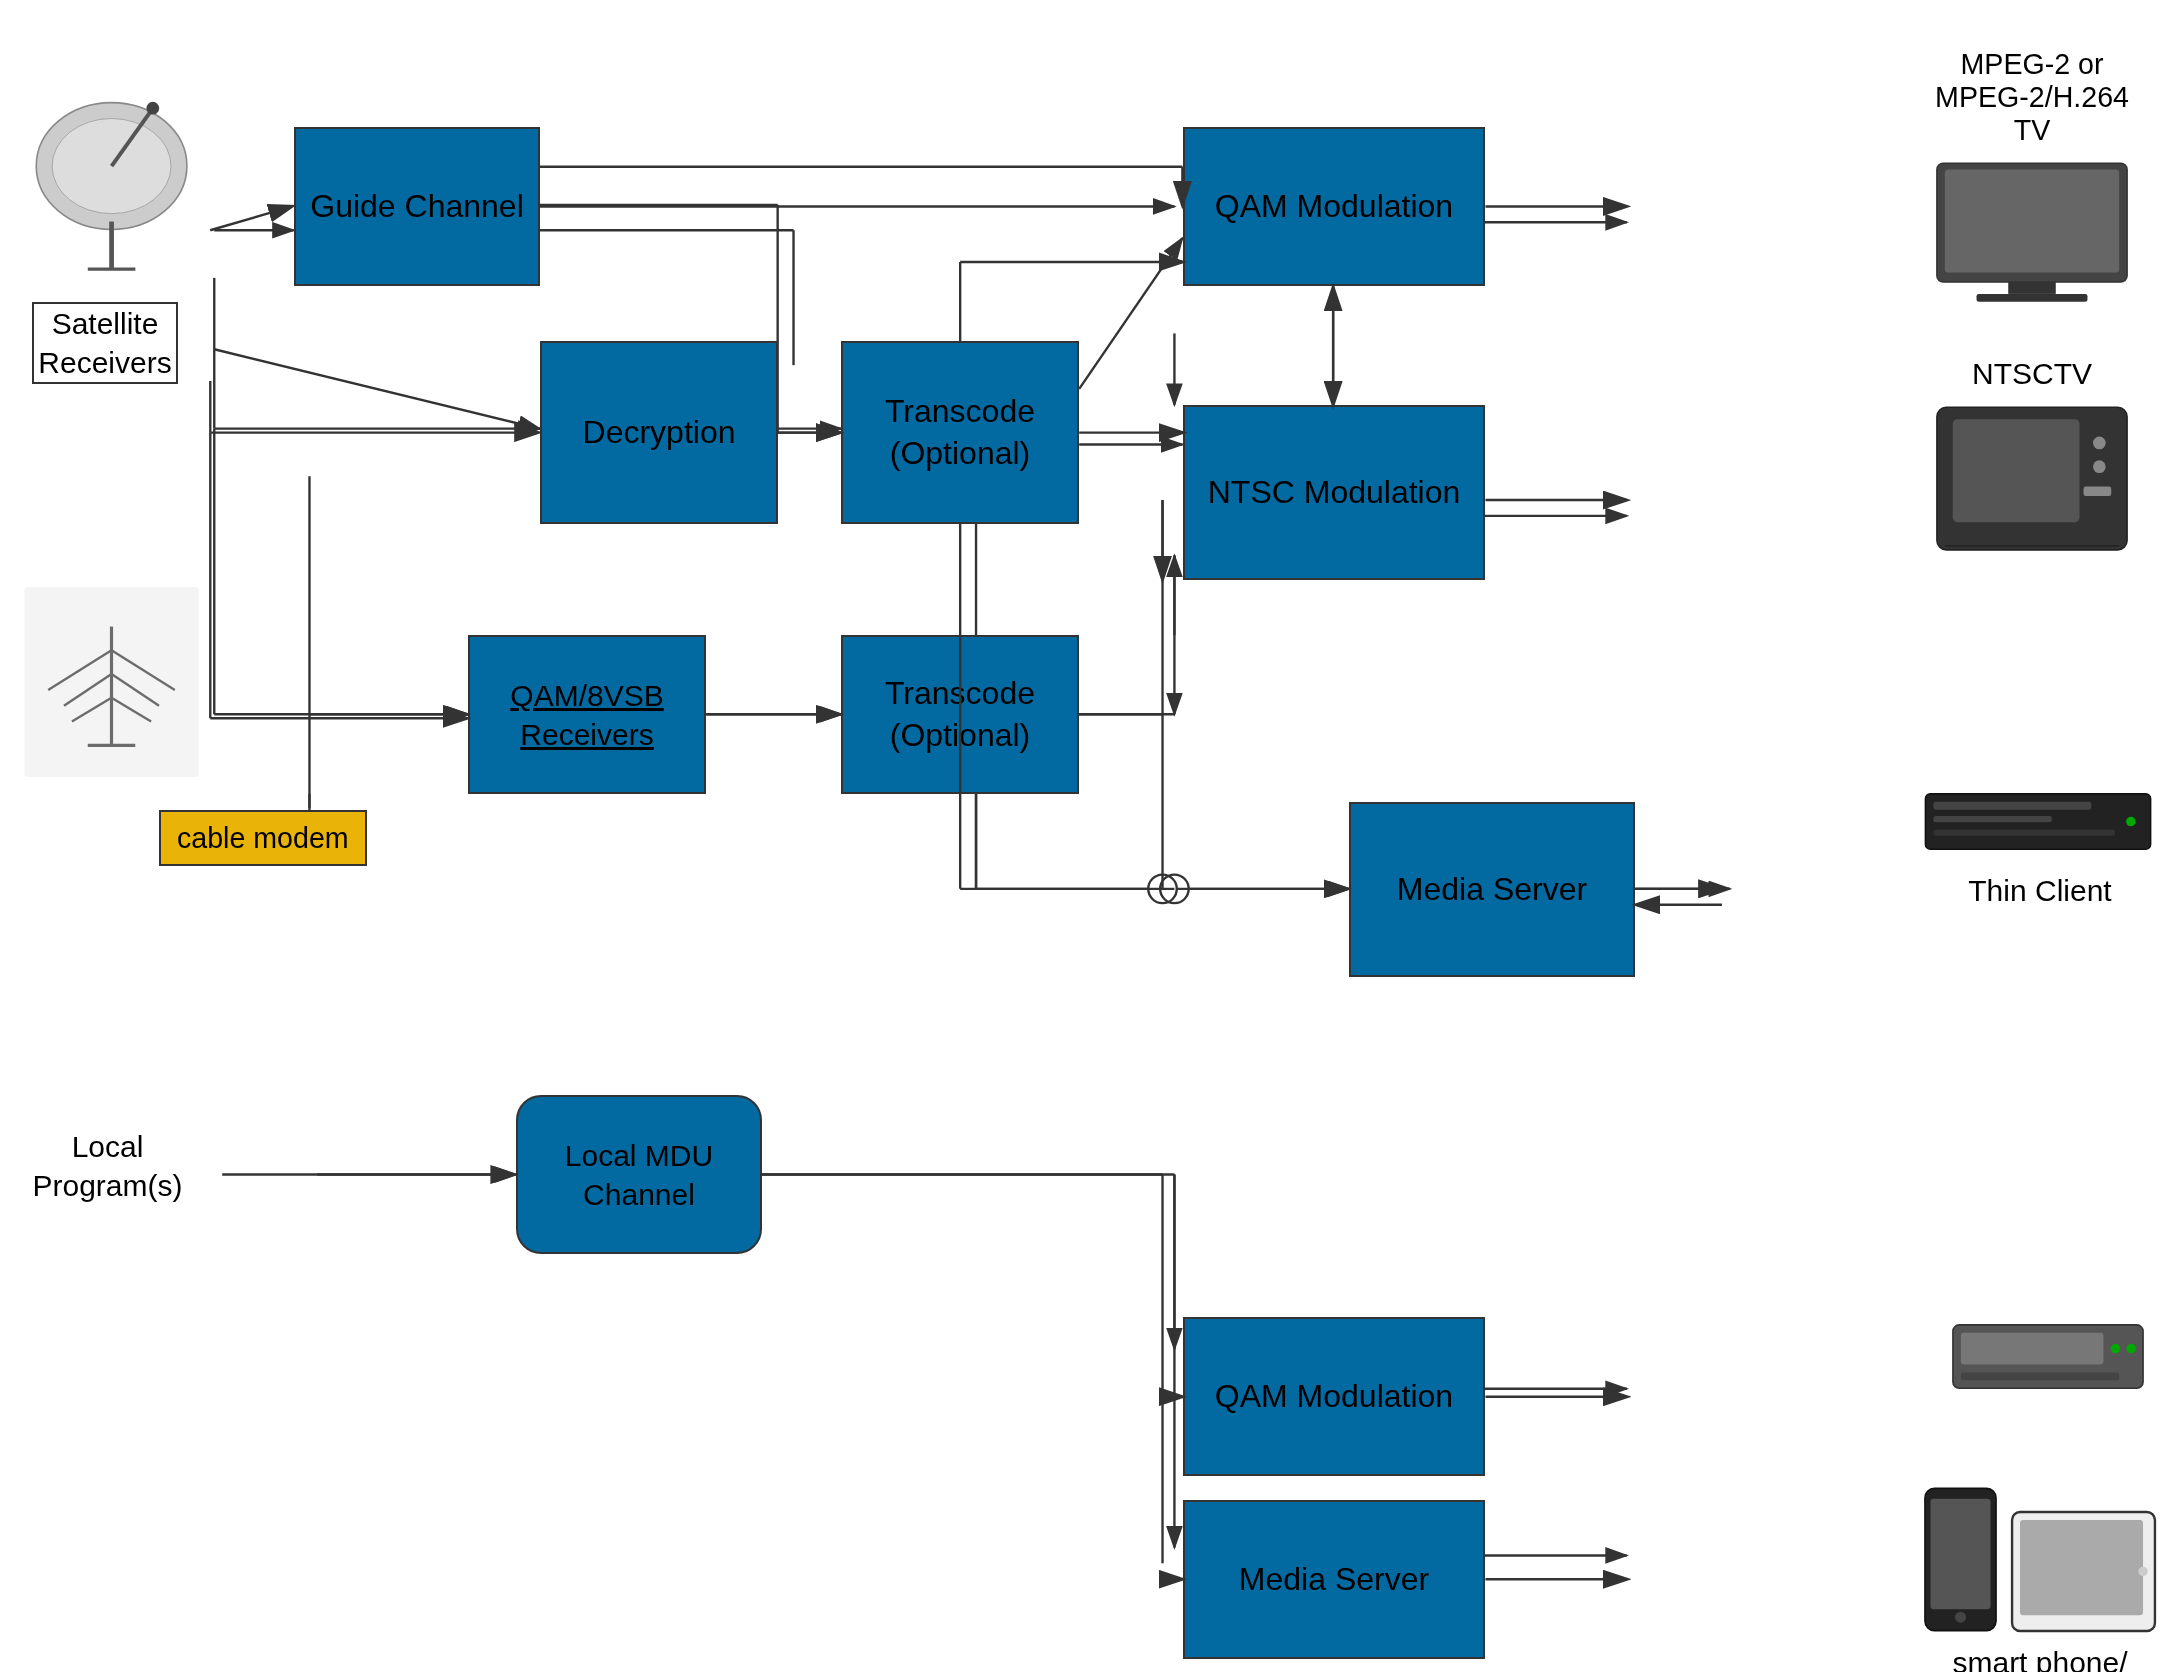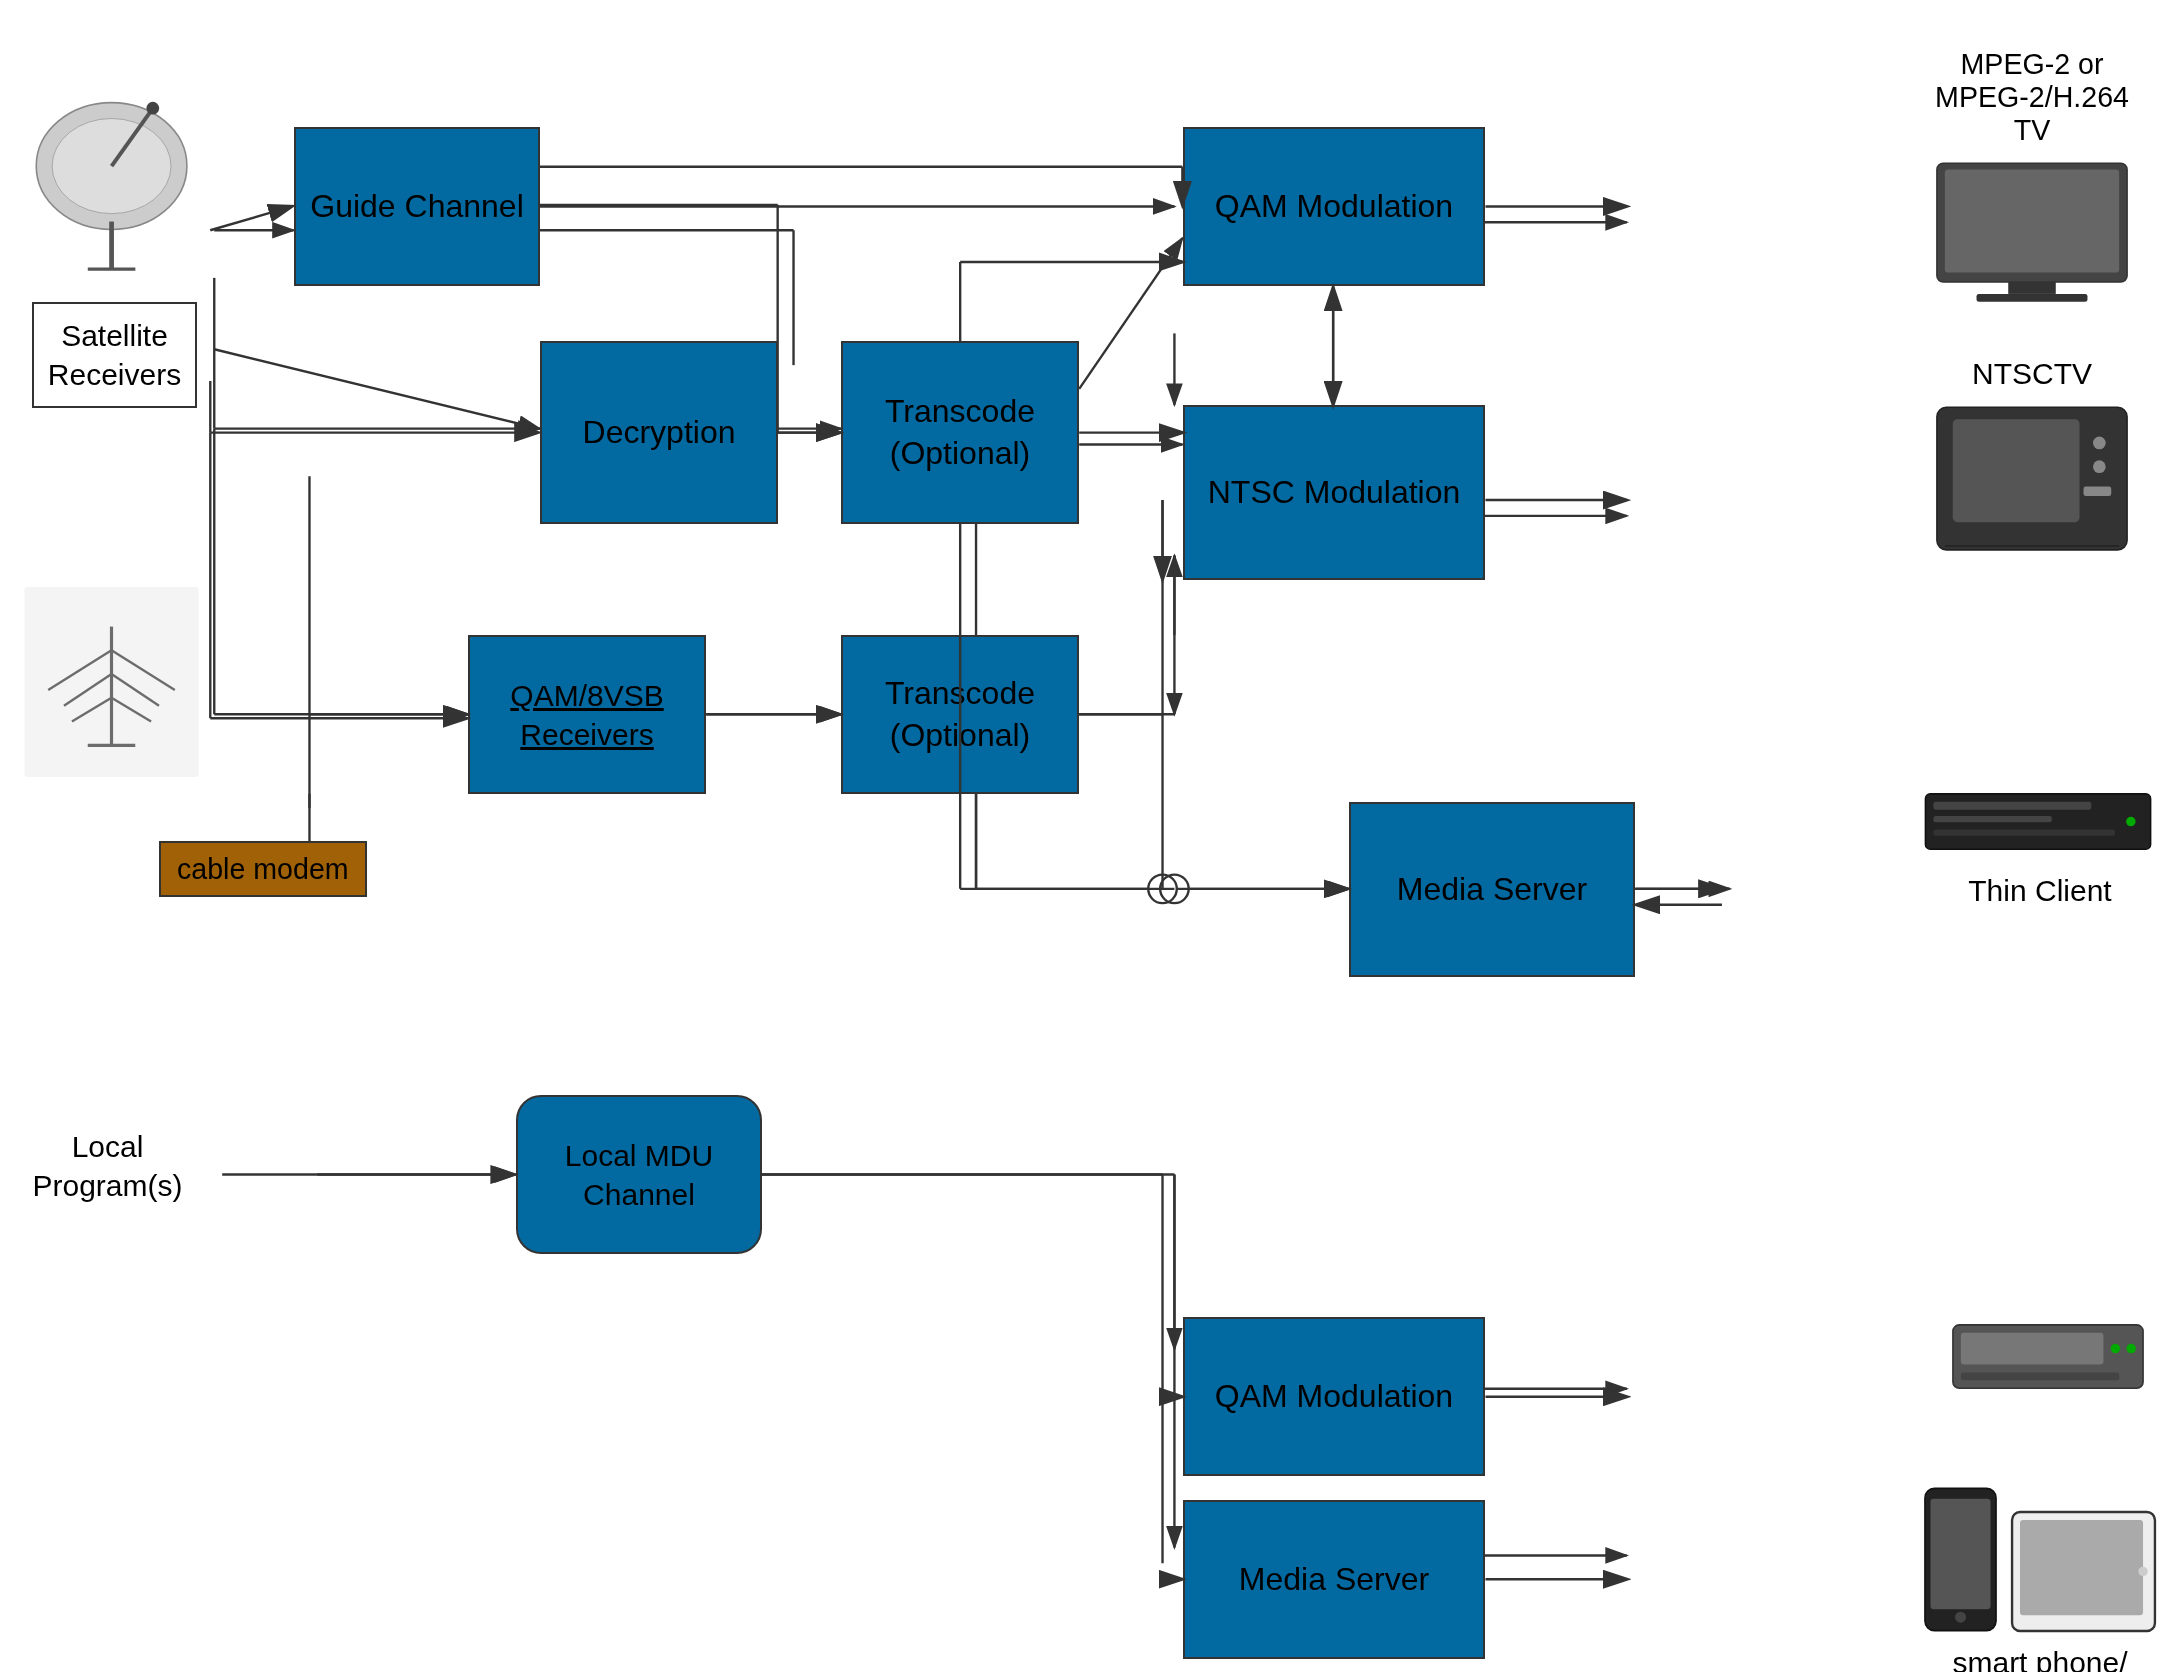--- a/index.html
+++ b/index.html
@@ -123,42 +123,42 @@
       <ellipse cx="100" cy="130" rx="75" ry="60" fill="#ddd" stroke="#999" stroke-width="1"></ellipse>
 
       <line x1="100" y1="130" x2="150" y2="60" stroke="#555" stroke-width="5"></line>
       <circle cx="152" cy="57" r="8" fill="#444"></circle>
 
       <line x1="100" y1="200" x2="100" y2="260" stroke="#555" stroke-width="6"></line>
       <line x1="70" y1="260" x2="130" y2="260" stroke="#555" stroke-width="4"></line>
     </svg>
   </div>
 
-  <div style="position:absolute; left:32px; top:302px; width:165px; text-align:center; font-size:30px; line-height:1.3; border:2.4px solid #333; padding:12px; background:#fff;">
+  <div style="position:absolute; left:32px; top:302px; width:146px; text-align:center; font-size:30px; line-height:1.3; border:2.4px solid #333; background:#fff;">
     <span>Satellite
 Receivers</span>
   </div>
 
   <div style="position:absolute; left:24px; top:587px;">
     <svg width="175" height="190" viewBox="0 0 220 240">
 
       <line x1="110" y1="200" x2="110" y2="50" stroke="#555" stroke-width="4"></line>
       <line x1="110" y1="80" x2="30" y2="130" stroke="#555" stroke-width="3"></line>
       <line x1="110" y1="80" x2="190" y2="130" stroke="#555" stroke-width="3"></line>
       <line x1="110" y1="110" x2="50" y2="150" stroke="#555" stroke-width="3"></line>
       <line x1="110" y1="110" x2="170" y2="150" stroke="#555" stroke-width="3"></line>
       <line x1="110" y1="140" x2="60" y2="170" stroke="#555" stroke-width="3"></line>
       <line x1="110" y1="140" x2="160" y2="170" stroke="#555" stroke-width="3"></line>
       <line x1="80" y1="200" x2="140" y2="200" stroke="#555" stroke-width="4"></line>
 
       <rect x="0" y="0" width="220" height="240" fill="rgba(200,200,200,0.2)" rx="4"></rect>
     </svg>
   </div>
 
-  <div style="position:absolute; left:159px; top:810px; border:2.4px solid #333; padding:9.5px 16px; background:#a16207; font-size:28.6px;margin-top:31px;">
+  <div style="position:absolute; left:159px; top:810px; border:2.4px solid #333; padding:9.5px 16px; background:#eab308; font-size:28.6px;">
     <span>cable modem</span>
   </div>
 
   <div style="position:absolute; left:24px; top:1127px; font-size:30px; line-height:1.3; text-align:center; width:167px;">
     <span>Local
 Program(s)</span>
   </div>
 
   <div class="box" style="left:294px; top:127px; width:246px; height:159px; font-size:32px;">
     <span>Guide

